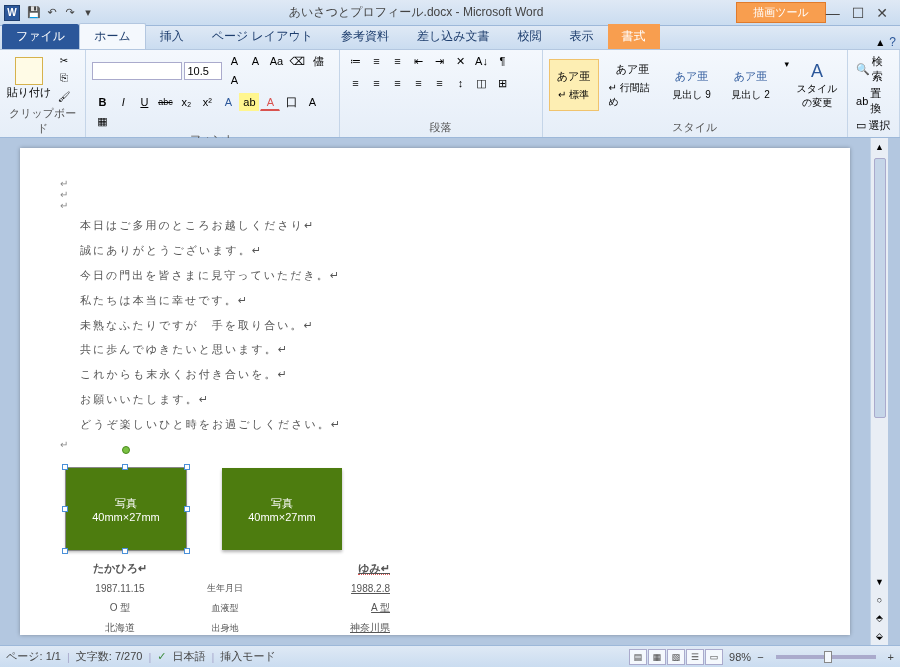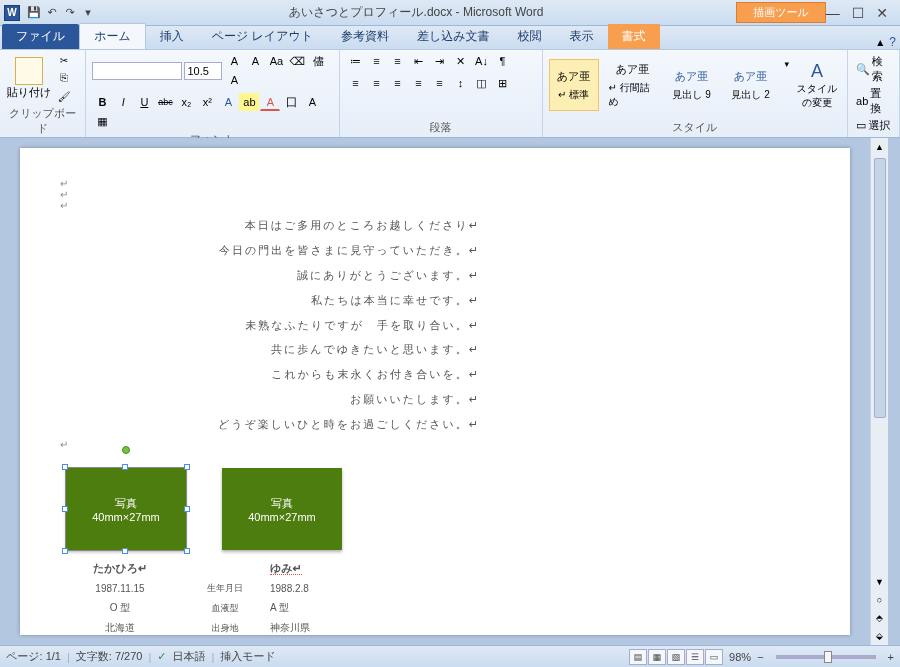--- a/index.html
+++ b/index.html
@@ -35,31 +35,31 @@
 .style-gallery { display: flex; gap: 9px; align-items: flex-start; }
 .style-item { width: 50px; height: 52px; border: 1px solid transparent; display: flex; flex-direction: column; align-items: center; justify-content: center; cursor: pointer; font-size: 10px; }
 .style-item.sel { border: 1px solid #f0c36d; background: #fdeeb3; }
 .style-item .preview { font-size: 11px; margin-bottom: 4px; }
 .style-change { width: 48px; display: flex; flex-direction: column; align-items: center; cursor: pointer; }
 .edit-col { display: flex; flex-direction: column; gap: 2px; padding: 2px; font-size: 11px; }
 .edit-col div { display: flex; align-items: center; gap: 2px; cursor: pointer; }
 .doc-area { flex: 1; background: #b3c7e0; display: flex; overflow: hidden; position: relative; }
 .page { width: 830px; background: #fff; margin: 10px 20px; box-shadow: 0 0 4px rgba(0,0,0,0.3); padding: 30px 40px; position: relative; overflow: hidden; font-size: 11px; }
 .para-mark { color: #888; font-size: 10px; }
-.greeting { text-align: right; font-size: 11px; letter-spacing: 2px; color: #555; line-height: 1.9; margin: 4px 0; width: 400px; }
+.greeting { text-align: left; font-size: 11px; letter-spacing: 2px; color: #555; line-height: 1.9; margin: 4px 0; width: 400px; }
 .photo-row { display: flex; gap: 36px; margin-top: 18px; margin-left: 6px; }
 .photo-box { width: 120px; height: 82px; background: #4d7c0f; color: #fff; display: flex; flex-direction: column; align-items: center; justify-content: center; font-size: 11px; box-shadow: 0 2px 3px rgba(0,0,0,0.3); position: relative; }
 .photo-box.selected { outline: 1px solid #888; }
 .sel-handle { position: absolute; width: 6px; height: 6px; background: #fff; border: 1px solid #4a90d9; }
 .rot-handle { position: absolute; width: 8px; height: 8px; background: #7ac142; border-radius: 50%; border: 1px solid #4a8a1e; }
 .profile-table { display: flex; flex-direction: column; margin-top: 8px; font-size: 10px; color: #555; }
 .profile-table .row { display: flex; align-items: center; height: 20px; }
 .profile-table .left { width: 120px; text-align: center; }
 .profile-table .mid { width: 90px; text-align: center; font-size: 9px; }
-.profile-table .right { width: 120px; text-align: left; }
+.profile-table .right { width: 120px; text-align: right; text-decoration: underline; }
 .name-row { font-weight: bold; font-size: 11px; }
 .redunder { border-bottom: 1px dotted #d9534f; }
 .scrollbar-v { width: 18px; background: #e9eef5; display: flex; flex-direction: column; align-items: center; border-left: 1px solid #c5d5e8; }
 .scrollbar-v .btn { height: 18px; width: 100%; display: flex; align-items: center; justify-content: center; font-size: 9px; cursor: pointer; }
 .scrollbar-v .thumb { width: 12px; background: #c5d5e8; border: 1px solid #aac; border-radius: 2px; margin: 0 auto; cursor: pointer; }
 .statusbar { height: 22px; background: linear-gradient(#dfe9f5, #cadcf0); border-top: 1px solid #9db8d9; display: flex; align-items: center; font-size: 11px; padding: 0 6px; gap: 6px; color: #444; }
 .statusbar .sep { color: #aac; }
 .statusbar .spacer { flex: 1; }
 .view-btns { display: flex; gap: 1px; }
 .view-btns span { width: 18px; height: 16px; border: 1px solid #aac; background: #f4f8fd; cursor: pointer; font-size: 9px; display: flex; align-items: center; justify-content: center; }
@@ -226,22 +226,22 @@
   </div>
 </div>
 
 <div class="doc-area">
   <div class="page">
     <div class="para-mark">↵</div>
     <div class="para-mark">↵</div>
     <div class="para-mark">↵</div>
     <div style="margin-left:20px">
       <div class="greeting">本日はご多用のところお越しくださり↵</div>
+      <div class="greeting">誠にありがとうございます。↵</div>
       <div class="greeting">今日の門出を皆さまに見守っていただき。↵</div>
-      <div class="greeting">誠にありがとうございます。↵</div>
       <div class="greeting">私たちは本当に幸せです。↵</div>
       <div class="greeting">未熟なふたりですが　手を取り合い。↵</div>
       <div class="greeting">共に歩んでゆきたいと思います。↵</div>
       <div class="greeting">これからも末永くお付き合いを。↵</div>
       <div class="greeting">お願いいたします。↵</div>
       <div class="greeting">どうぞ楽しいひと時をお過ごしください。↵</div>
     </div>
     <div class="para-mark">↵</div>
 
     <div class="photo-row">

